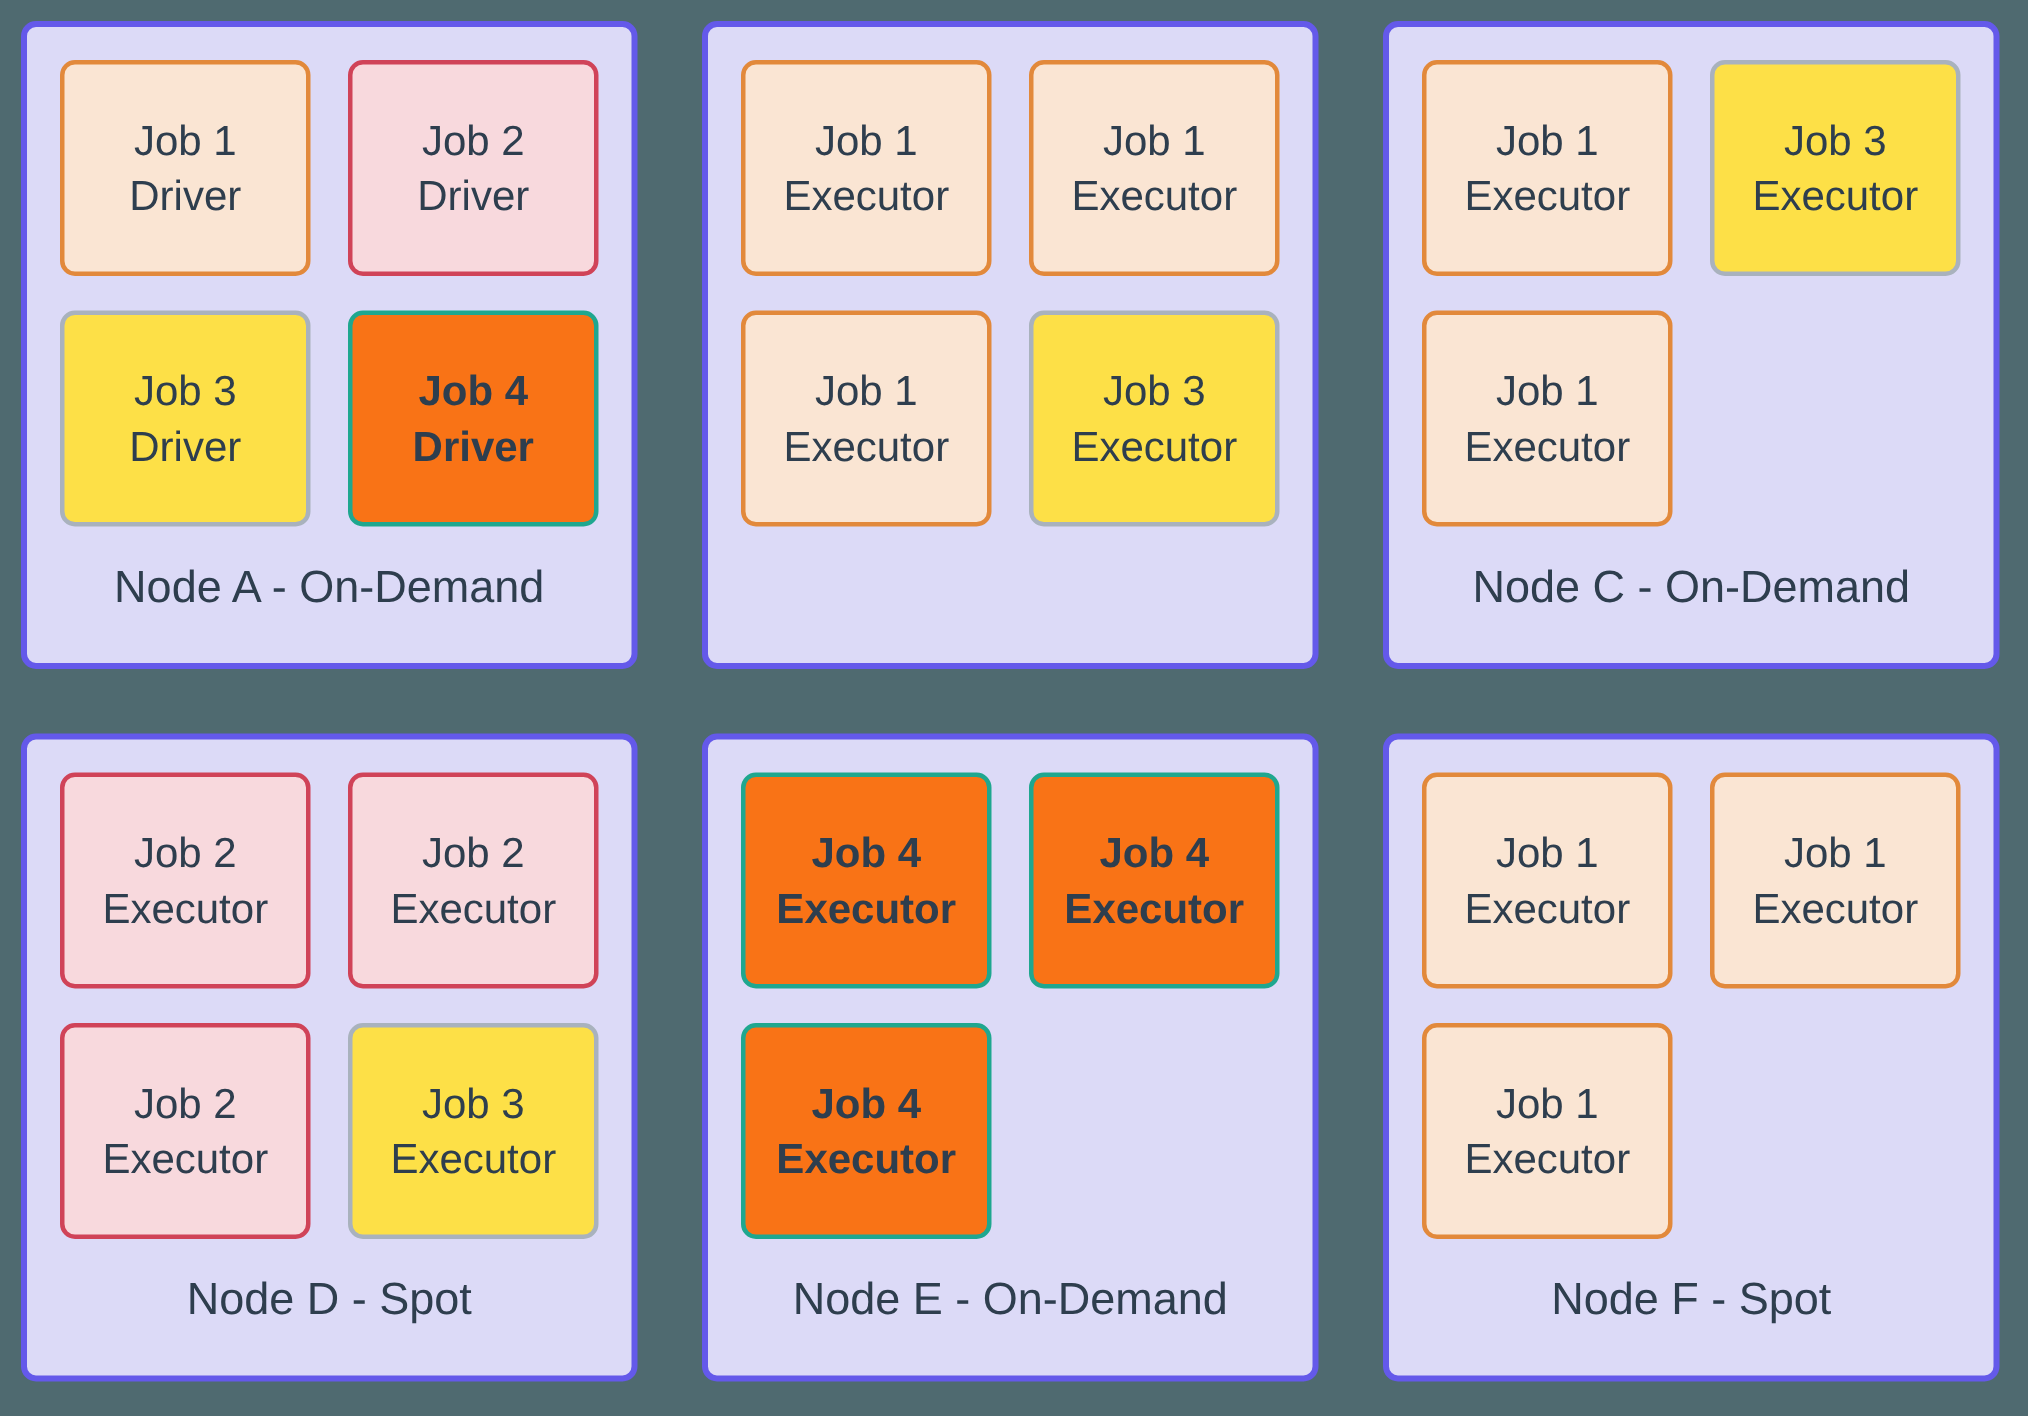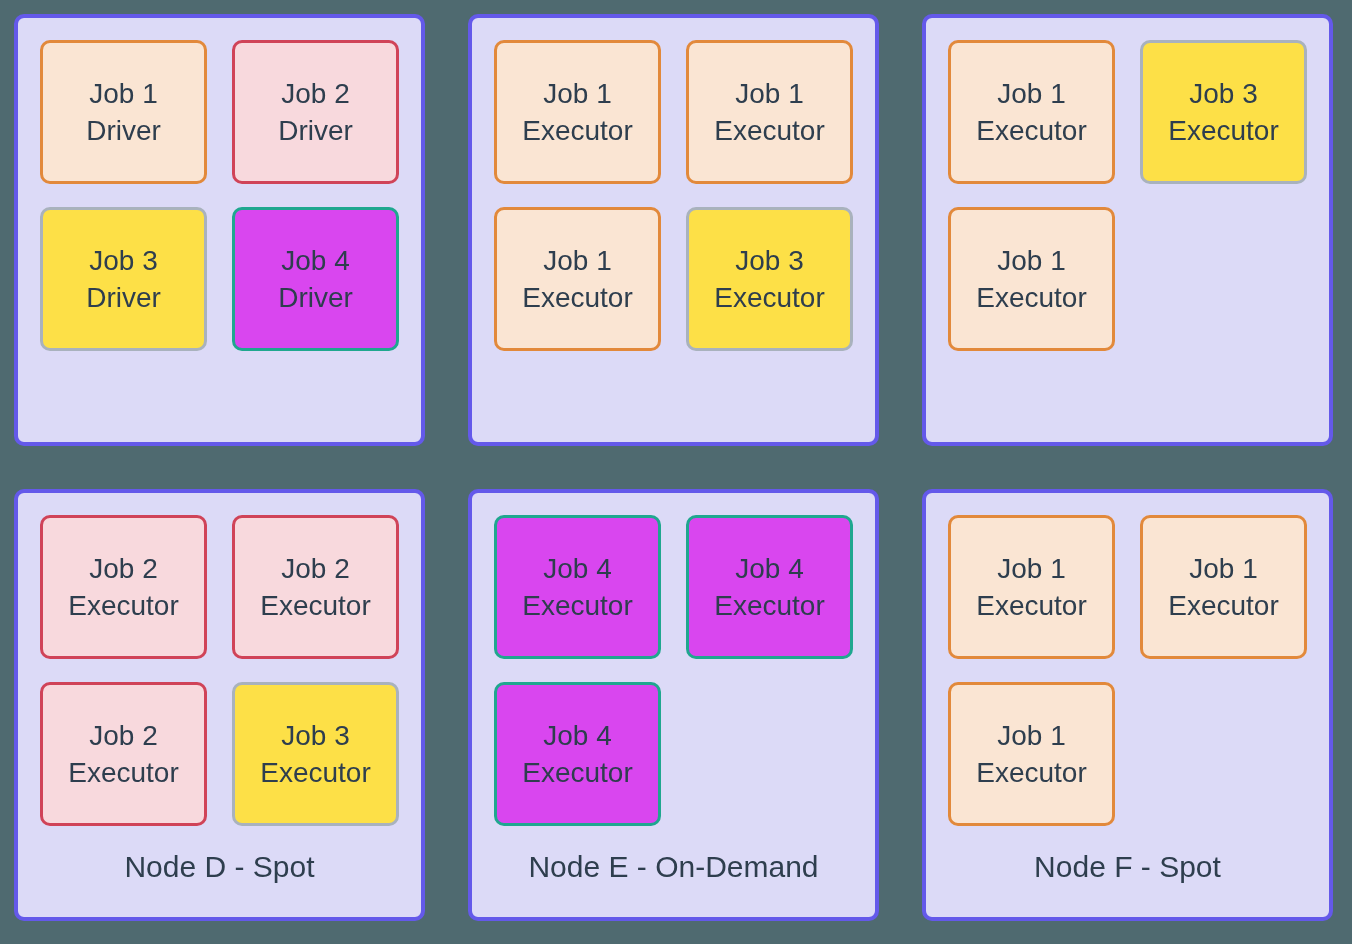--- a/index.html
+++ b/index.html
@@ -55,21 +55,21 @@
     flex: 1;
     display: flex;
     align-items: center;
     justify-content: center;
     color: var(--text, #2E3E4E);
     font-size: 30px;
     font-weight: 500;
     white-space: nowrap;
   }
 </style>
-<style>.j-job1{background:#FAE5D3;border-color:#E2893B;}.j-job2{background:#F8D9DD;border-color:#D04358;}.j-job3{background:#fde047;border-color:#A9B2BD;}.j-job4{background:#d946ef;border-color:#1FA78F;}</style></head>
+<style>.j-job1{background:#FAE5D3;border-color:#E2893B;}.j-job2{background:#F8D9DD;border-color:#D04358;}.j-job3{background:#fde047;border-color:#A9B2BD;}.j-job4{background:#f97316;border-color:#1FA78F;font-weight:bold;}</style></head>
 <body>
 
 <div class="canvas">
 
   <div class="node">
     <div class="boxes">
       <div class="jobbox j-job1">
         <span>Job 1</span>
         <span>Driver</span>
       </div>
@@ -79,20 +79,21 @@
       </div>
       <div class="jobbox j-job3">
         <span>Job 3</span>
         <span>Driver</span>
       </div>
       <div class="jobbox j-job4">
         <span>Job 4</span>
         <span>Driver</span>
       </div>
     </div>
+    <div class="node-label">Node A - On-Demand</div>
   </div>
 
   <div class="node">
     <div class="boxes">
       <div class="jobbox j-job1">
         <span>Job 1</span>
         <span>Executor</span>
       </div>
       <div class="jobbox j-job1">
         <span>Job 1</span>
@@ -117,20 +118,21 @@
       </div>
       <div class="jobbox j-job3">
         <span>Job 3</span>
         <span>Executor</span>
       </div>
       <div class="jobbox j-job1">
         <span>Job 1</span>
         <span>Executor</span>
       </div>
     </div>
+    <div class="node-label">Node C - On-Demand</div>
   </div>
 
   <div class="node">
     <div class="boxes">
       <div class="jobbox j-job2">
         <span>Job 2</span>
         <span>Executor</span>
       </div>
       <div class="jobbox j-job2">
         <span>Job 2</span>

